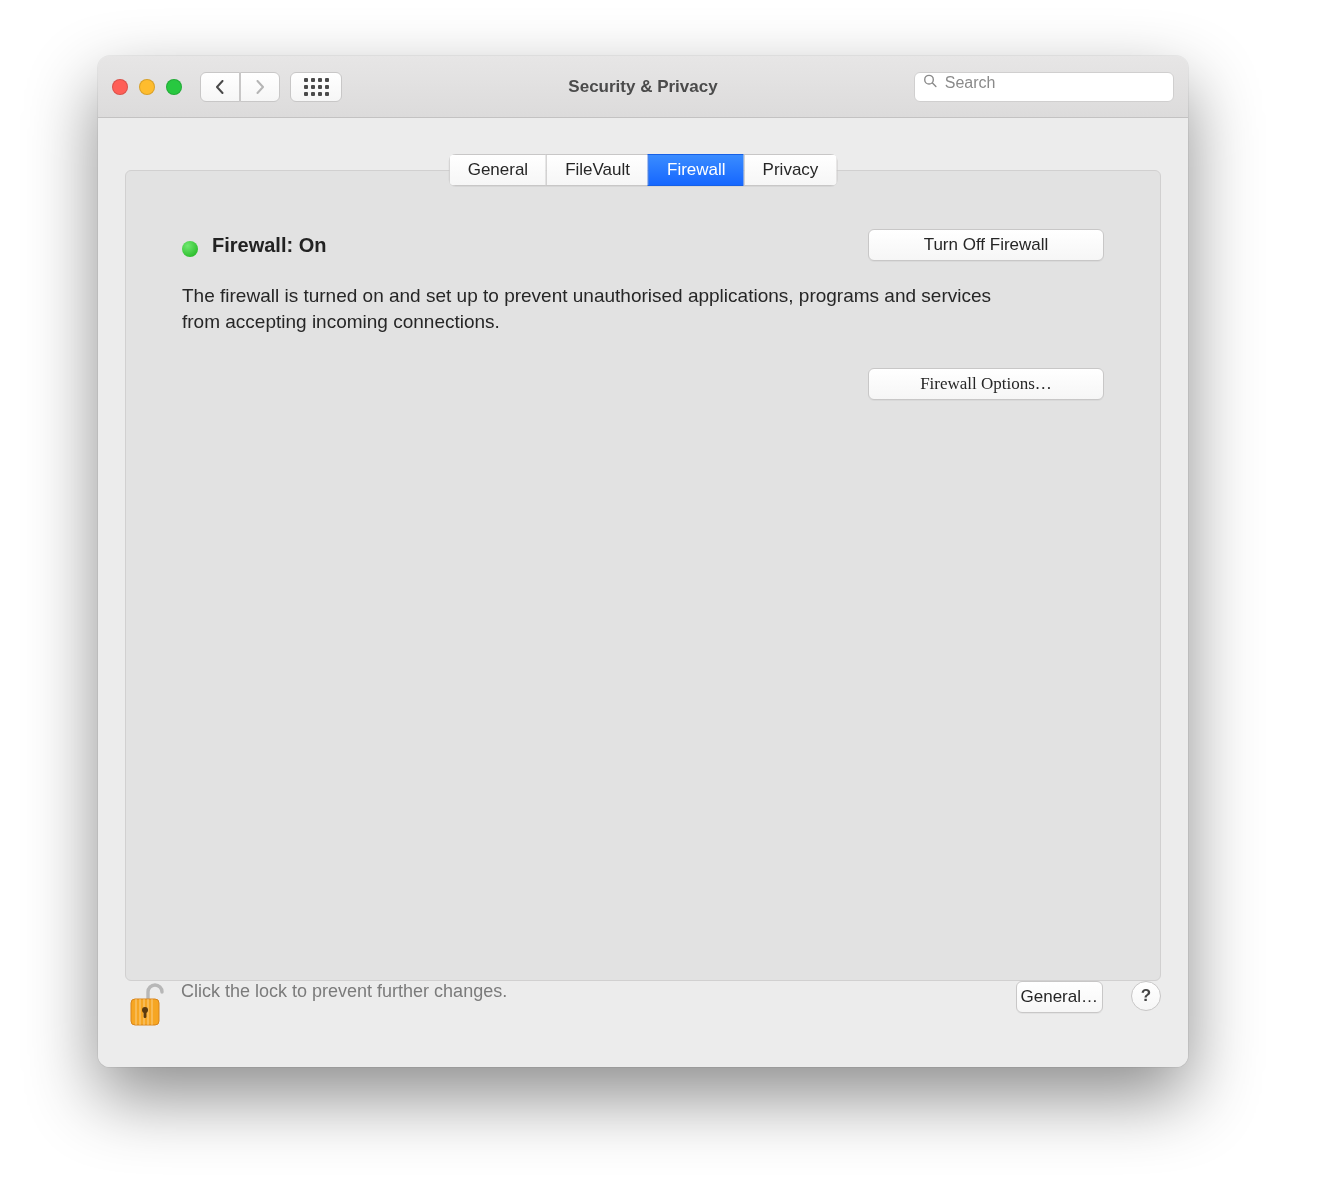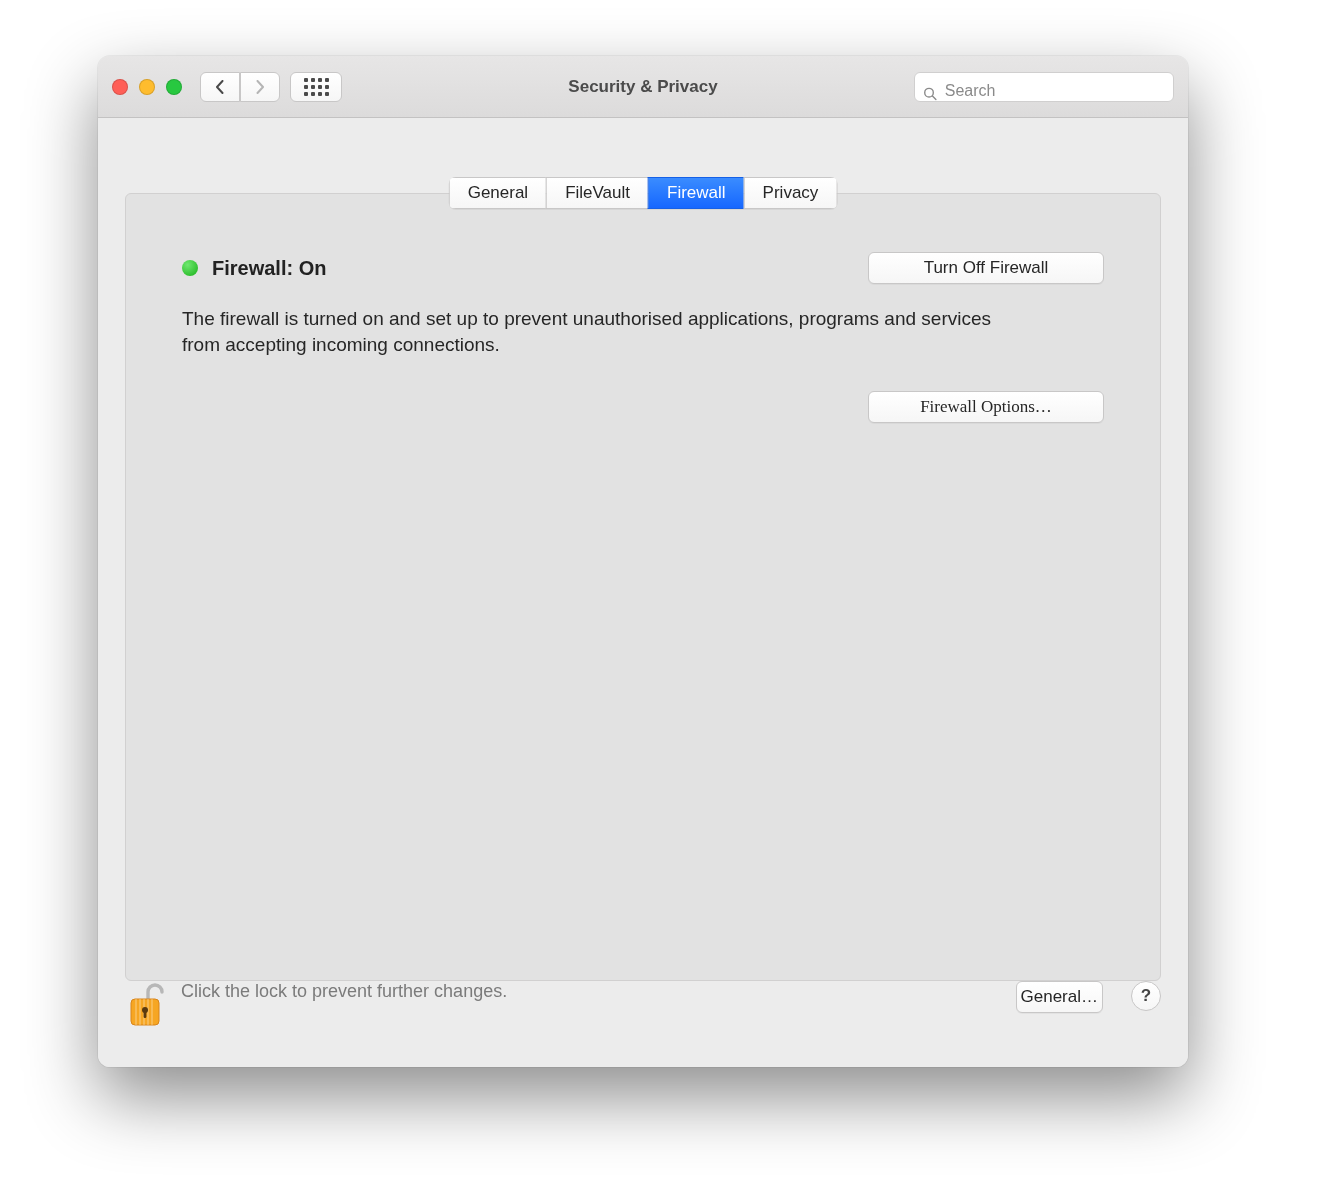--- a/index.html
+++ b/index.html
@@ -10,21 +10,21 @@
     background: transparent;
   }
   .window {
     position: absolute;
     left: 98px; top: 56px;
     width: 1090px; height: 1011px;
     background: #ececec;
     border-radius: 12px;
     box-shadow: 0 30px 70px rgba(0,0,0,0.45), 0 0 0 1px rgba(0,0,0,0.05);
     overflow: hidden;
-    display: flex; flex-direction: column; gap: 23px;
+    display: flex; flex-direction: column;
   }
 
   
   .titlebar {
     height: 62px;
     background: linear-gradient(#e7e6e6, #dcdbdb);
     border-bottom: 1px solid #c3c2c2;
     display: flex; align-items: center;
     padding: 0 14px;
     position: relative;
@@ -69,21 +69,21 @@
     color: #4b4b4b;
     pointer-events: none;
   }
 
   .search-wrap {
     margin-left: auto;
     width: 260px; height: 30px;
     background: #ffffff;
     border: 1px solid #d0cfcf;
     border-radius: 6px;
-    display: flex; align-items: flex-end;
+    display: flex; align-items: flex-start;
     padding: 0 8px;
     gap: 6px;
   }
   .search-wrap svg { width: 15px; height: 15px; stroke:#8a8a8a; fill:none; }
   .search-wrap input {
     border: none; outline: none; background: transparent;
     font-size: 16px; color: #333; width: 100%;
   }
   .search-wrap input::placeholder { color: #8a8a8a; }
 
@@ -129,21 +129,21 @@
     top: 52px; bottom: 86px;
     background: #e2e2e2;
     border: 1px solid #d1d0d0;
     border-radius: 6px;
     padding: 58px 56px 0 56px;
   }
 
   .status-row {
     display: flex; align-items: center;
   }
-  .status-left { display:flex; align-items:center; gap:14px; }
+  .status-left { display:flex; align-items:flex-end; gap:14px; }
   .status-dot {
     width: 16px; height: 16px; border-radius: 50%;
     background: radial-gradient(circle at 35% 30%, #6fe86f, #18b018);
   }
   .status-text { font-size: 20px; font-weight: 700; color: #222; }
 
   .mac-btn {
     background: linear-gradient(#ffffff, #f6f6f6);
     border: 1px solid #c8c7c7;
     border-radius: 6px;

